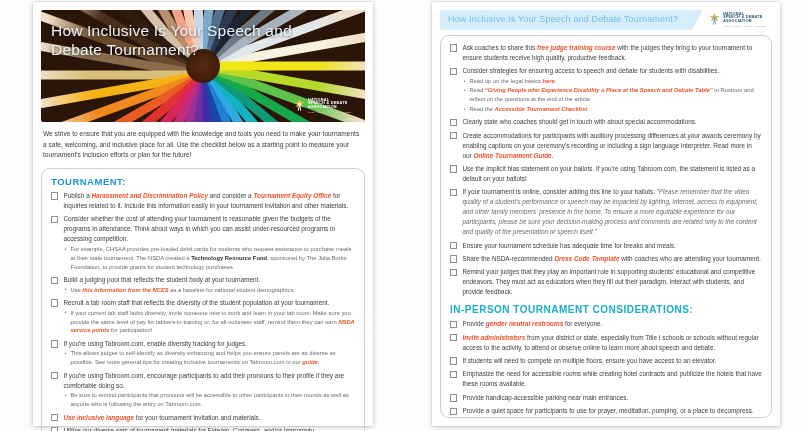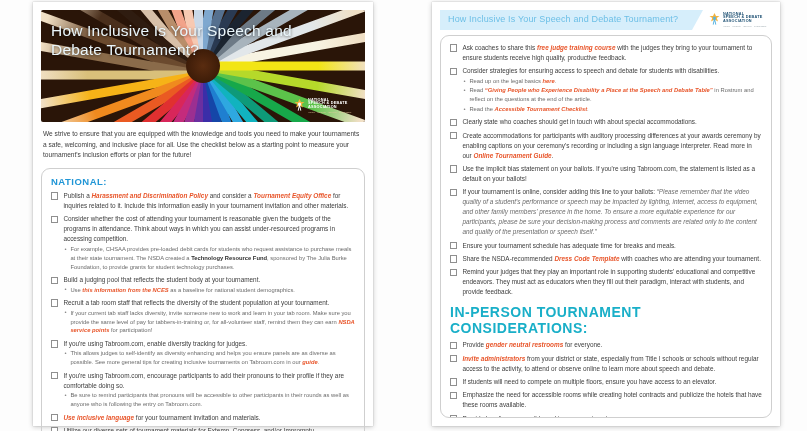--- a/index.html
+++ b/index.html
@@ -82,21 +82,21 @@
     border-radius:9px;
     padding:7px 9px 9px 9px;
   }
   .card-title{
     color:#2196d6;
     font-size:9.5px;
     font-weight:700;
     letter-spacing:.5px;
     margin:0 0 4px 0;
   }
-  .card-title.teal{color:#19afc8;font-size:14px;margin-top:7px;}
+  .card-title.teal{color:#19afc8;font-size:10px;margin-top:7px;}
 
   
   .item{
     display:flex;
     align-items:flex-start;
     margin-bottom:3.4px;
   }
   .cbx{
     flex:0 0 auto;
     width:5.4px;height:5.4px;
@@ -225,21 +225,21 @@
           <b>SPEECH &amp; DEBATE</b>
           <b>ASSOCIATION</b>
           <i>Honor · Humility · Service · Leadership</i>
         </span>
       </div>
     </div>
 
     <p class="intro">We strive to ensure that you are equipped with the knowledge and tools you need to make your tournaments a safe, welcoming, and inclusive place for all. Use the checklist below as a starting point to measure your tournament's inclusion efforts or plan for the future!</p>
 
     <div class="checkbox-card">
-      <div class="card-title">NATIONAL:</div>
+      <div class="card-title">TOURNAMENT:</div>
       <div id="left-items">
           <div class="item">
             <span class="cbx"></span>
             <div class="item-body">
               <div class="item-text">Publish a <span class="hl">Harassment and Discrimination Policy</span> and consider a <span class="hl">Tournament Equity Office</span> for inquiries related to it. Include this information easily in your tournament invitation and other materials.</div>
             </div>
           </div>
           <div class="item">
             <span class="cbx"></span>
             <div class="item-body">

